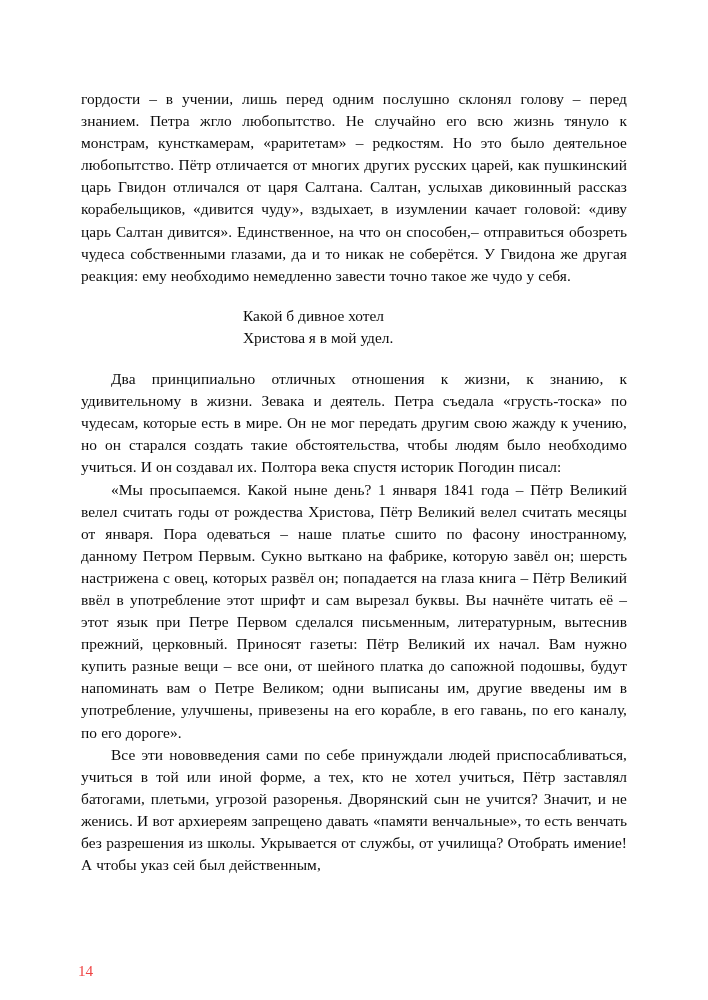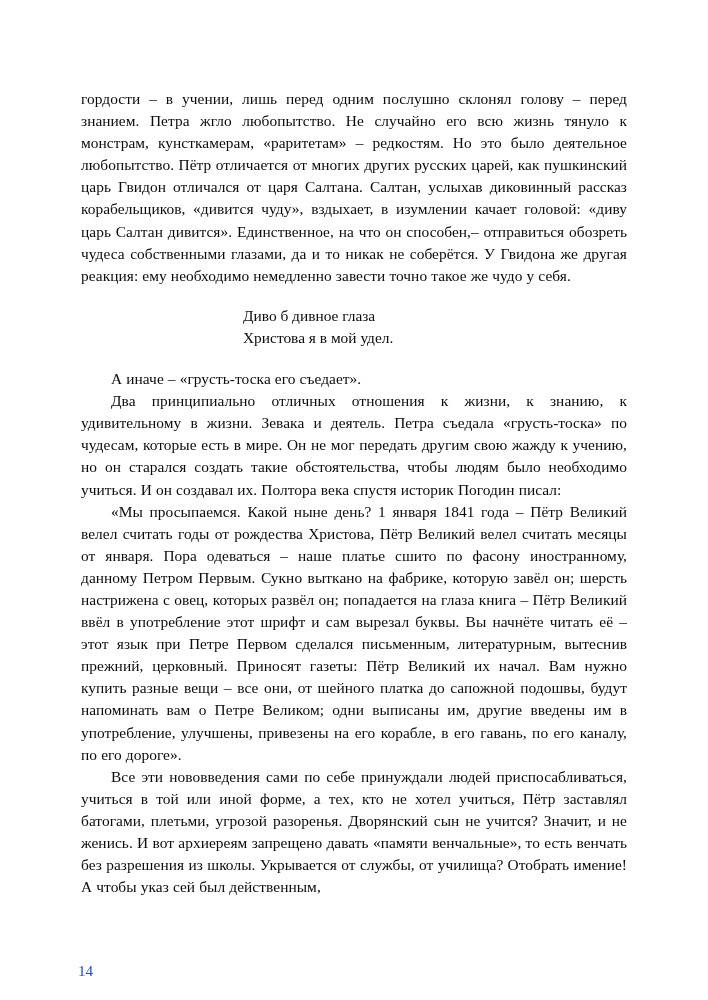--- a/index.html
+++ b/index.html
@@ -57,39 +57,38 @@
     line-height: 22.1px;
     text-align: left;
     white-space: nowrap;
   }
   .page-number {
     position: absolute;
     left: 78px;
     top: 962px;
     font-size: 15.2px;
     line-height: 18px;
-    color: #1d4ed8;
+    color: #ef4444;
     font-family: "Liberation Serif", "DejaVu Serif", serif;
   }
 </style>
 </head>
 <body>
 
 <div class="page">
 
   <div class="text-block">
 
     <p class="para no-indent">гордости – в учении, лишь перед одним послушно склонял голову – перед знанием. Петра жгло любопытство. Не случайно его всю жизнь тянуло к монстрам, кунсткамерам, «раритетам» – редкостям. Но это было деятельное любопытство. Пётр отличается от многих других русских царей, как пушкинский царь Гвидон отличался от царя Салтана. Салтан, услыхав диковинный рассказ корабельщиков, «дивится чуду», вздыхает, в изумлении качает головой: «диву царь Салтан дивится». Единственное, на что он способен,– отправиться обозреть чудеса собственными глазами, да и то никак не соберётся. У Гвидона же другая реакция: ему необходимо немедленно завести точно такое же чудо у себя.</p>
 
     <div class="verse-block">
-      <div class="verse-line">Диво б дивное глаза</div>
+      <div class="verse-line">Какой б дивное хотел</div>
       <div class="verse-line">Христова я в мой удел.</div>
     </div>
 
-    <p class="para">А иначе – «грусть-тоска его съедает».</p>
 
     <p class="para">Два принципиально отличных отношения к жизни, к знанию, к удивительному в жизни. Зевака и деятель. Петра съедала «грусть-тоска» по чудесам, которые есть в мире. Он не мог передать другим свою жажду к учению, но он старался создать такие обстоятельства, чтобы людям было необходимо учиться. И он создавал их. Полтора века спустя историк Погодин писал:</p>
 
     <p class="para">«Мы просыпаемся. Какой ныне день? 1 января 1841 года – Пётр Великий велел считать годы от рождества Христова, Пётр Великий велел считать месяцы от января. Пора одеваться – наше платье сшито по фасону иностранному, данному Петром Первым. Сукно выткано на фабрике, которую завёл он; шерсть настрижена с овец, которых развёл он; попадается на глаза книга – Пётр Великий ввёл в употребление этот шрифт и сам вырезал буквы. Вы начнёте читать её – этот язык при Петре Первом сделался письменным, литературным, вытеснив прежний, церковный. Приносят газеты: Пётр Великий их начал. Вам нужно купить разные вещи – все они, от шейного платка до сапожной подошвы, будут напоминать вам о Петре Великом; одни выписаны им, другие введены им в употребление, улучшены, привезены на его корабле, в его гавань, по его каналу, по его дороге».</p>
 
     <p class="para">Все эти нововведения сами по себе принуждали людей приспосабливаться, учиться в той или иной форме, а тех, кто не хотел учиться, Пётр заставлял батогами, плетьми, угрозой разоренья. Дворянский сын не учится? Значит, и не женись. И вот архиереям запрещено давать «памяти венчальные», то есть венчать без разрешения из школы. Укрывается от службы, от училища? Отобрать имение! А чтобы указ сей был действенным,</p>
 
   </div>
 
   <div class="page-number">14</div>

